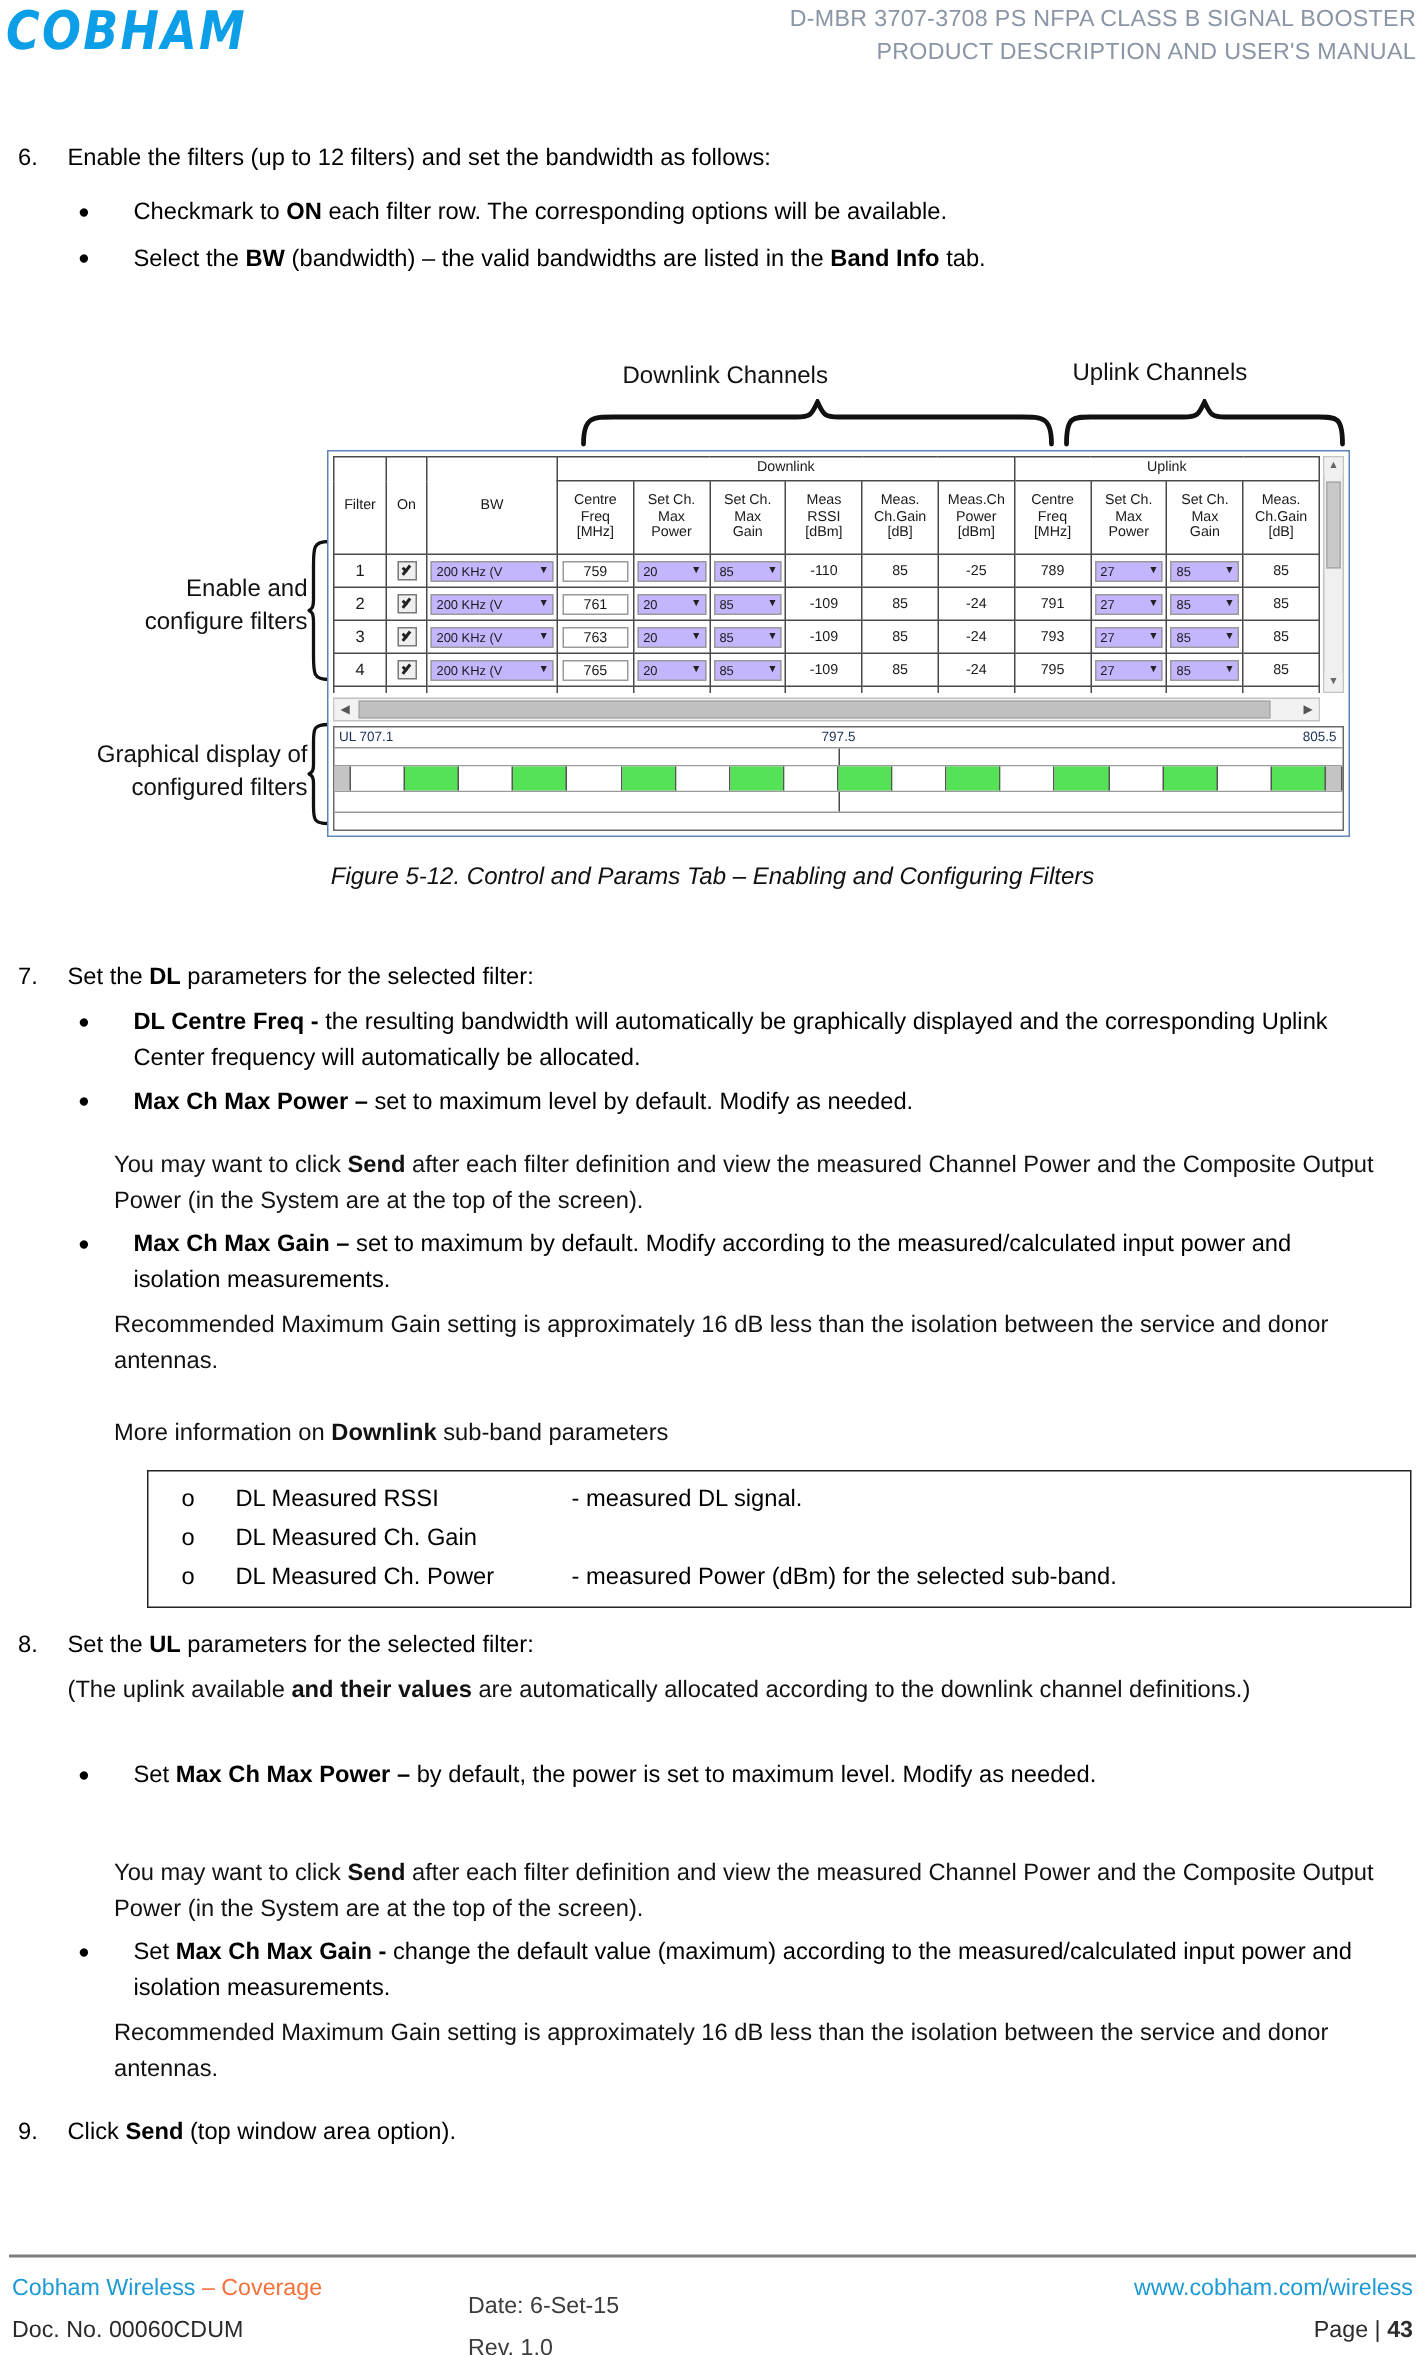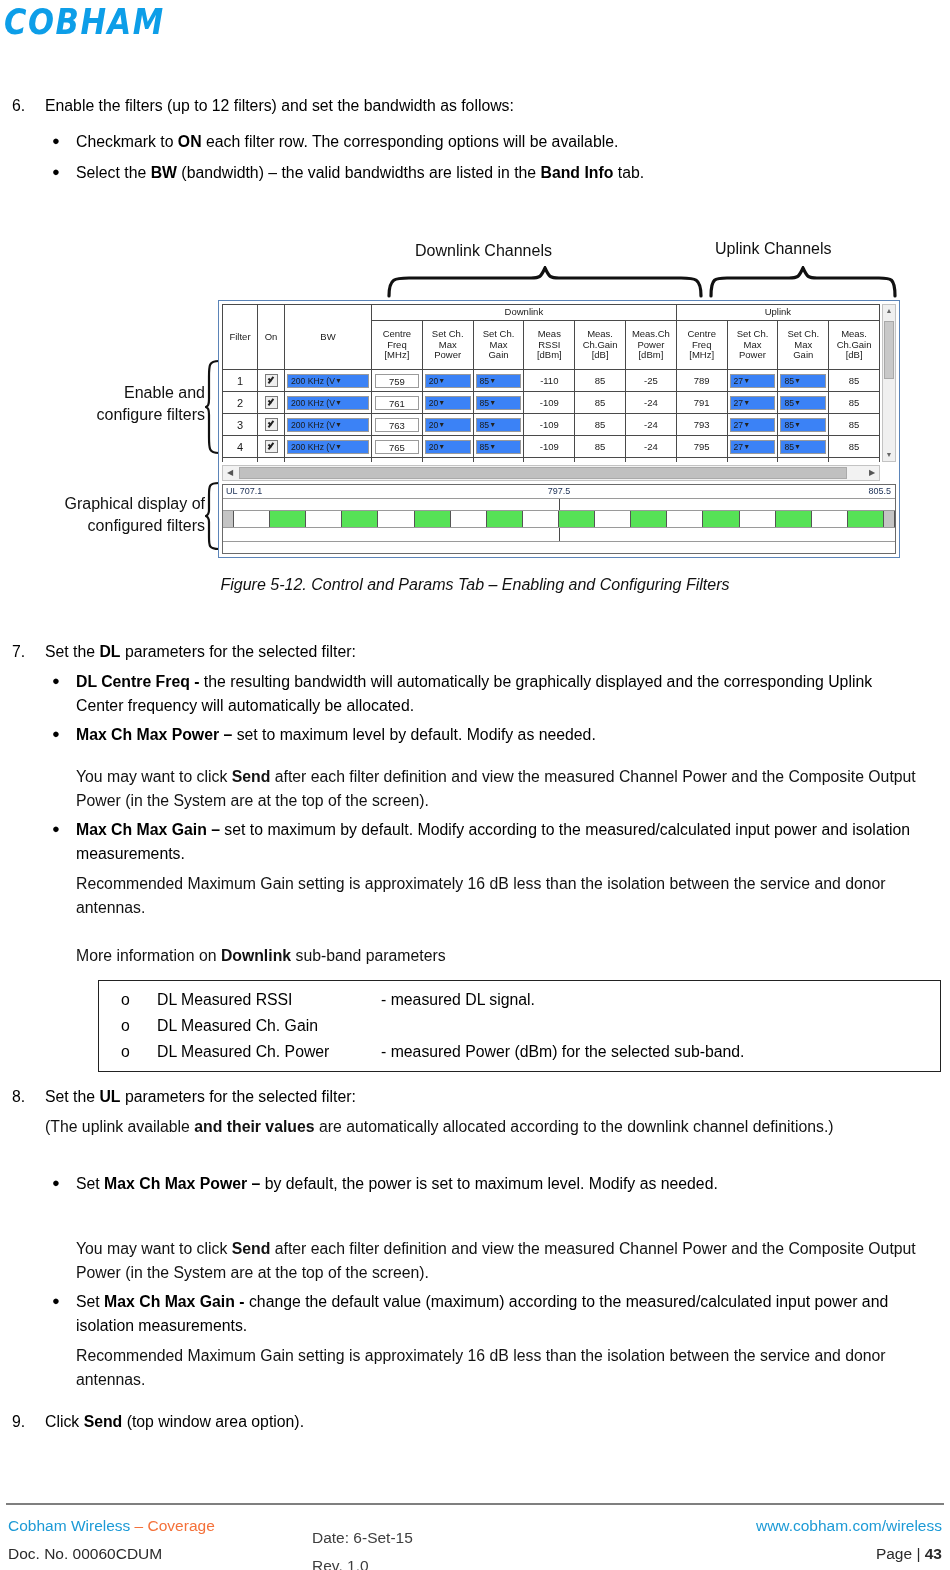--- a/index.html
+++ b/index.html
@@ -70,21 +70,21 @@
     font-size: 15.8px;
     line-height: 23.5px;
   }
   .bullet-item .bullet {
     position: absolute;
     left: 0; top: -1px;
     font-size: 13px;
   }
   .bullet-item .txt {
     display: block;
-    margin-left: 24px;
+    margin-left: 37px;
   }
   b { font-weight: bold; }
 
   
   .figure-wrap {
     position: absolute;
     left: 0; top: 228px;
     width: 950px;
     height: 375px;
   }
@@ -172,22 +172,23 @@
     left: 4px; top: 1px;
     width: 1.6px; height: 8px;
     background: #222;
     transform: rotate(38deg);
   }
 
   
   .ddl {
     display: flex;
     align-items: center;
+    justify-content: space-between;
     border: 1px solid #9a9a9a;
-    background: #3b82f6;
+    background: #c4b5fd;
     height: 14px;
     margin: 2px 2px;
     padding: 0 2px 0 3px;
     font-size: 8.6px;
     box-sizing: border-box;
     white-space: nowrap;
     overflow: hidden;
   }
   .ddl .arw { font-size: 7px; line-height: 7px; color: #222; }
   .txtbox {
@@ -355,20 +356,22 @@
   .c-blue   { color: #1c9ad6; }
   .c-orange { color: #f4713a; }
   .c-dark   { color: #2b2b2b; }
 </style>
 </head>
 <body>
 
 <div class="page-header">
   <div class="logo">COBHAM</div>
   <div class="header-lines">
+    <div>D-MBR 3707-3708 PS NFPA CLASS B SIGNAL BOOSTER</div>
+    <div>PRODUCT DESCRIPTION AND USER'S MANUAL</div>
   </div>
 </div>
 
 <div class="num-item" style="left:12px; top:94px; width:920px;">
   <span class="num">6.</span>
   <span class="txt">Enable the filters (up to 12 filters) and set the bandwidth as follows:</span>
 </div>
 
 <div class="bullet-item" style="left:52px; top:130px; width:880px;">
   <span class="bullet">●</span>

